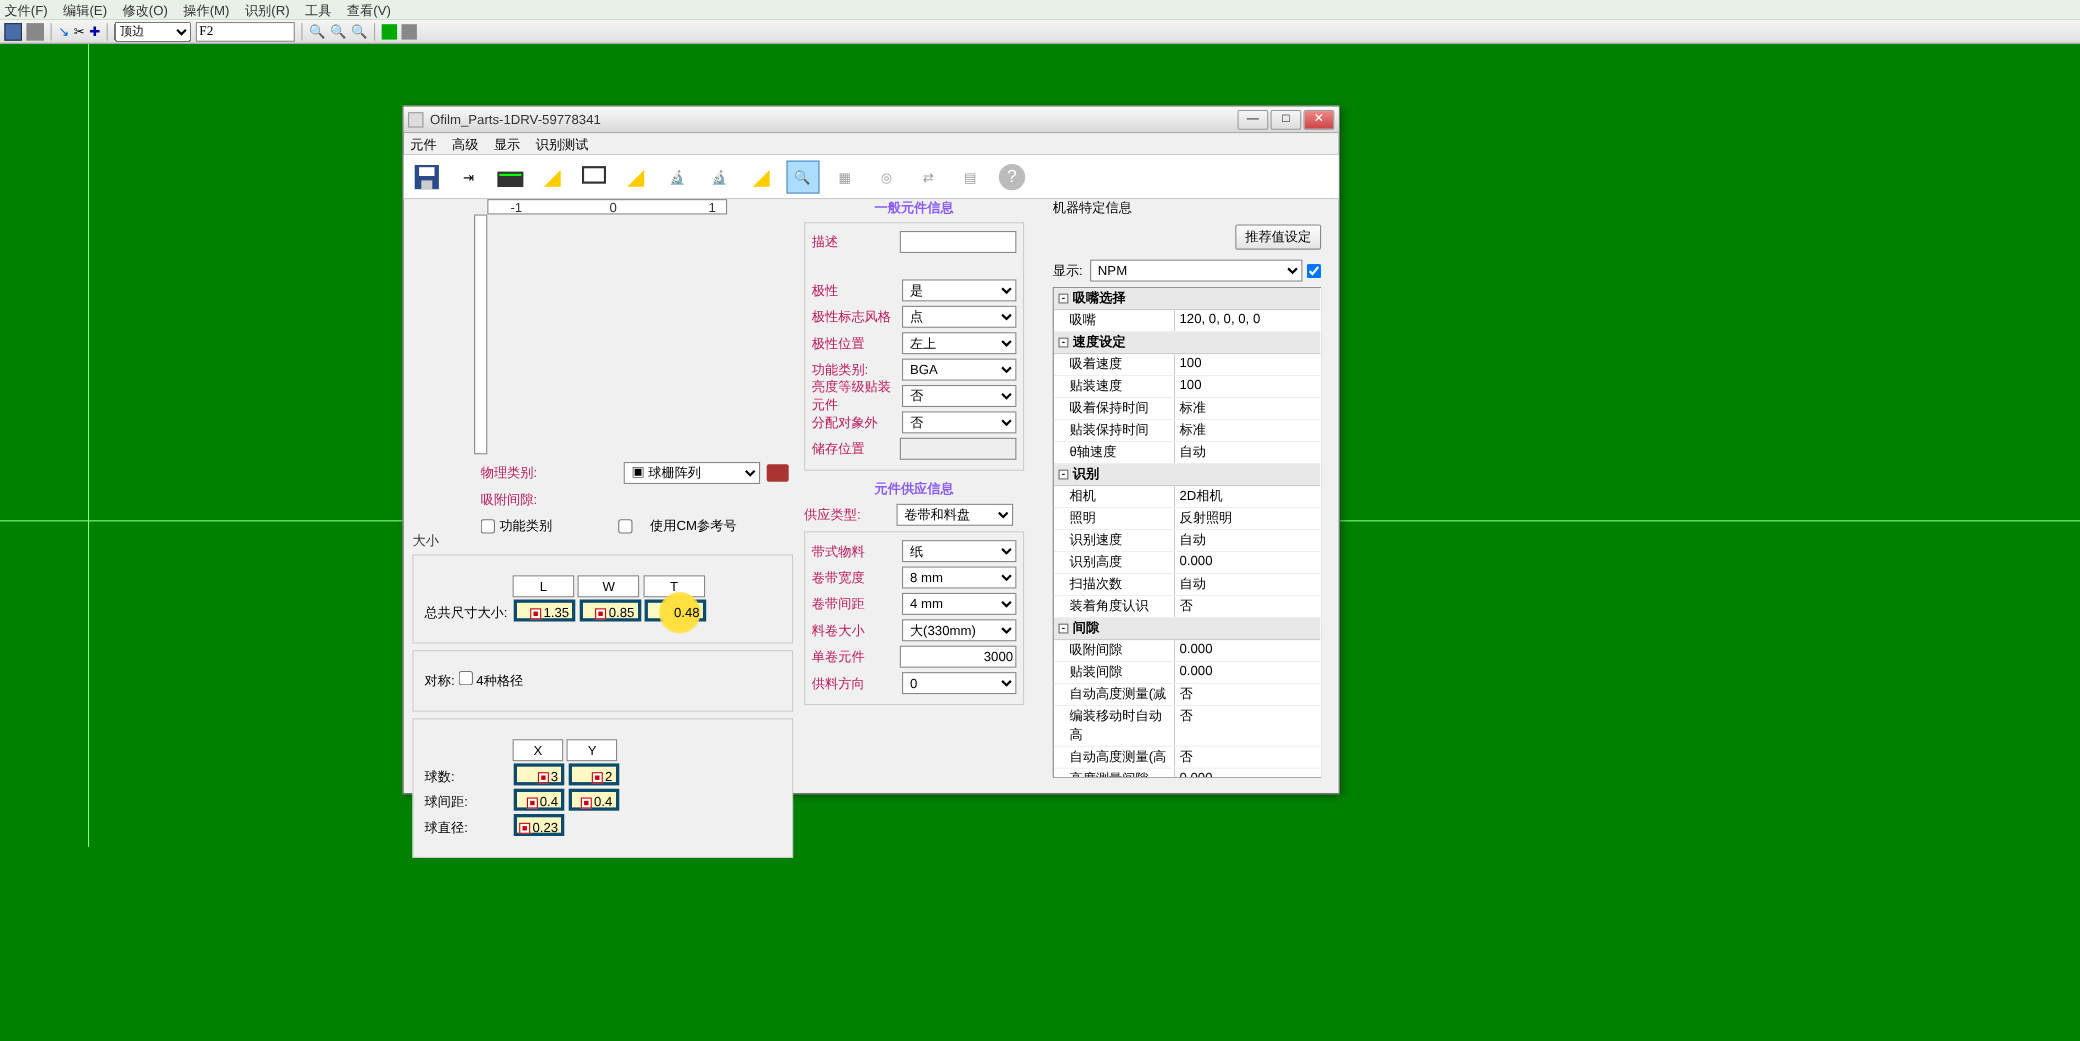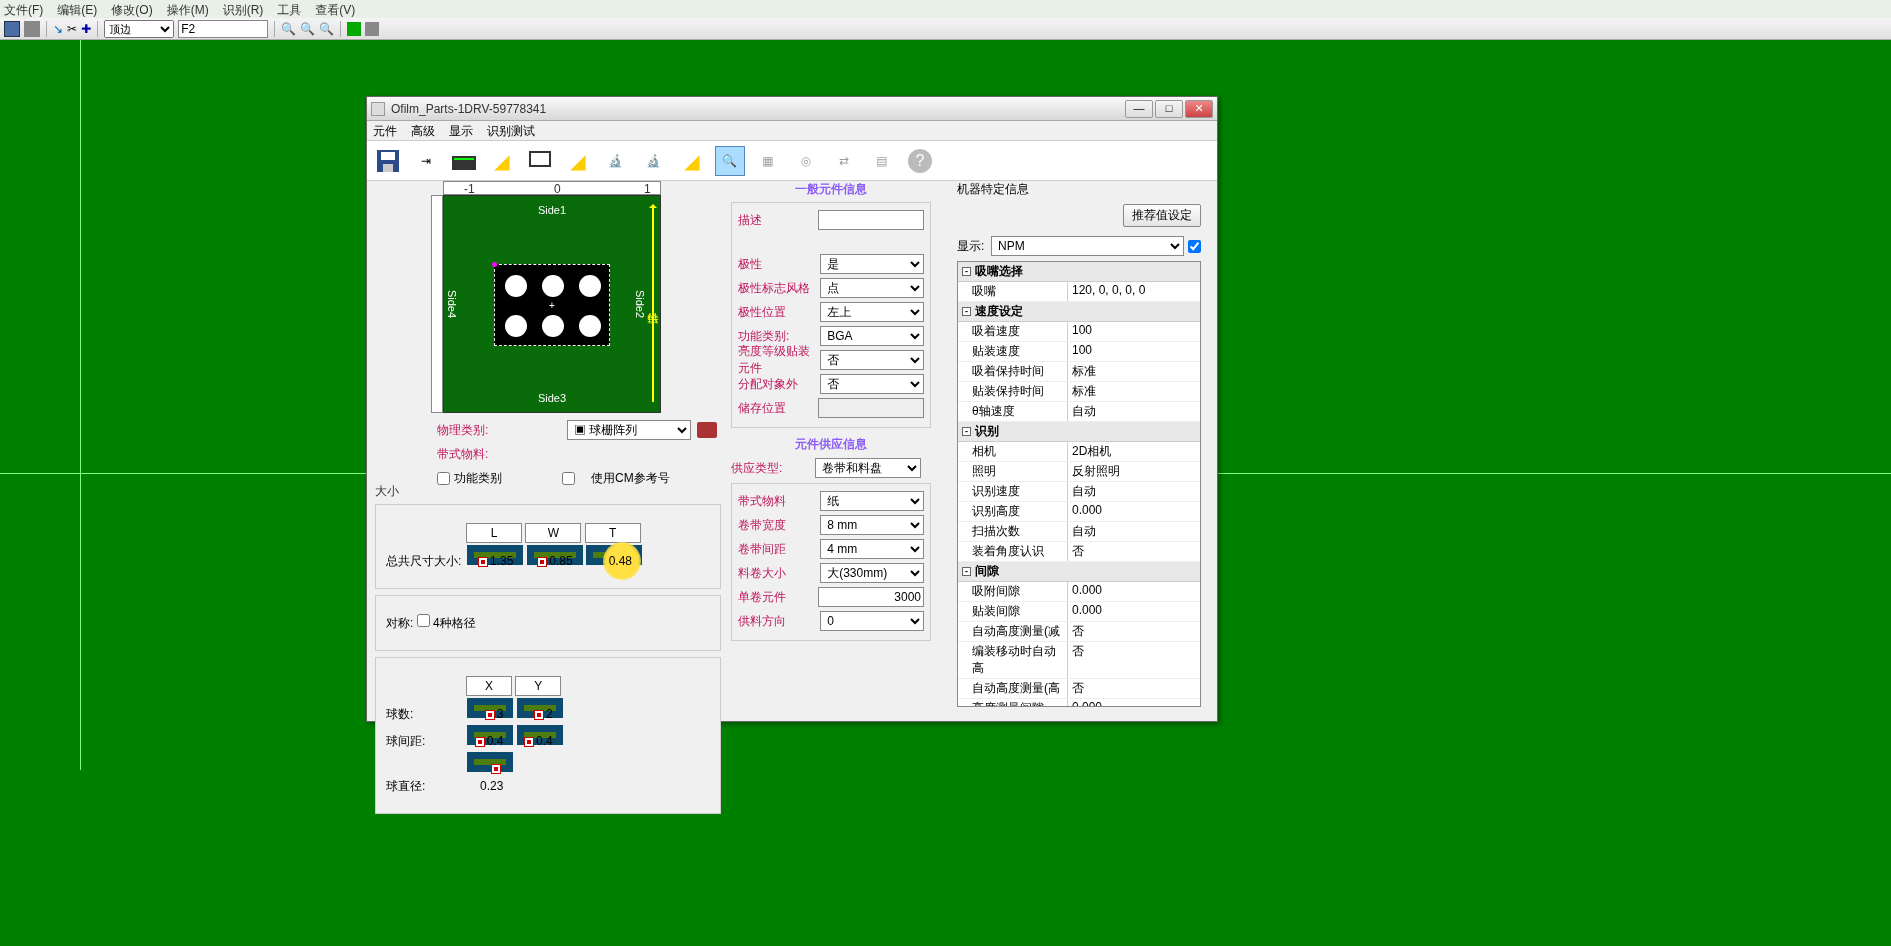--- a/index.html
+++ b/index.html
@@ -56,21 +56,21 @@
 .form-row .lbl { width: 80px; color: #be185d; }
 .form-row select, .form-row input[type=text] { height: 20px; border: 1px solid #888; background: #fff; padding: 0 2px; }
 
 .left-meta { position: absolute; left: 70px; top: 236px; width: 280px; }
 .left-meta select { width: 120px; }
 
 .size-group { position: absolute; left: 8px; top: 302px; width: 346px; }
 .group-title { color: #333; margin-bottom: 4px; }
 .size-grid { border: 1px solid #ccc; padding: 18px 10px; background: #f0f0f0; }
 .col-hdr { display: inline-block; width: 56px; text-align: center; border: 1px solid #888; background: #fff; height: 20px; line-height: 18px; }
-.val-cell { display: inline-block; width: 56px; text-align: right; border: 7px solid #0c4a6e; background: #4d7c0f; height: 20px; line-height: 18px; padding-right: 3px; position: relative; }
+.val-cell { display: inline-block; width: 56px; text-align: right; border: 3px solid #0c4a6e; background: #fef9c3; height: 20px; line-height: 18px; padding-right: 3px; position: relative; }
 .red-flag { display:inline-block; width:10px; height:10px; background:#fff; border:1px solid #c00; position:relative; margin-right:2px; vertical-align:middle; }
 .red-flag::after { content:''; position:absolute; left:2px; top:2px; width:4px; height:4px; background:#c00; }
 .highlight-circle { position: absolute; width: 38px; height: 38px; background: radial-gradient(circle, #ffe040 60%, rgba(255,224,64,0) 100%); border-radius: 50%; top: -10px; left: 10px; z-index: 5; pointer-events:none; }
 
 
 .mid-col { position: absolute; left: 364px; top: 0; width: 200px; }
 .mid-col .grp-lbl { font-weight: bold; color: #8b5cf6; margin-bottom: 4px; text-align: center; }
 .mid-col select, .mid-col input { width: 106px; }
 .mid-col .form-row .lbl { width: 84px; }
 .fieldset { border: 1px solid #ccc; padding: 4px 6px 6px 6px; margin-top: 4px; }
@@ -108,21 +108,21 @@
 
 <div class="main-toolbar">
   <span class="icon icon-save"></span>
   <span class="icon icon-print"></span>
   <span class="sep"></span>
   <span style="color:#06c">↘</span>
   <span>✂</span>
   <span style="color:#00a">✚</span>
   <span class="sep"></span>
   <select style="width:70px"><option>顶边</option></select>
-  <input type="text" style="width: 90px; height: 18px; border: 1px solid rgb(136, 136, 136); background: rgb(255, 255, 255); padding: 0px 2px;" value="F2">
+  <input type="text" style="width: 90px; height: 18px; border: 1px solid rgb(136, 136, 136); background: rgb(255, 255, 255); padding: 0px 2px; font-family: Liberation Serif, serif;" value="F2">
   <span class="sep"></span>
   <span>🔍</span>
   <span>🔍</span>
   <span>🔍</span>
   <span class="sep"></span>
   <span style="width:14px;height:14px;background:#0a0;display:inline-block"></span>
   <span style="width:14px;height:14px;background:#888;display:inline-block"></span>
 </div>
 
 <div class="crosshair-v"></div>
@@ -183,48 +183,30 @@
 
     <div class="preview-wrap">
       <div class="ruler-h">
         <div class="ruler-ticks">
             <span style="left:20px">-1</span>
             <span style="left:110px">0</span>
             <span style="left:200px">1</span>
           </div>
       </div>
       <div class="ruler-v"></div>
-      <div class="preview">
-        <span class="side-lbl s1">Side1</span>
-        <span class="side-lbl s2">Side2</span>
-        <span class="side-lbl s3">Side3</span>
-        <span class="side-lbl s4">Side4</span>
-        <span class="supply">供给</span>
-        <div class="arrow"></div>
-        <div class="chip">
-          <span class="pin"></span>
-          <span class="cross">+</span>
-          <span class="dot" style="left:10px;top:10px"></span>
-          <span class="dot" style="left:47px;top:10px"></span>
-          <span class="dot" style="left:84px;top:10px"></span>
-          <span class="dot" style="left:10px;top:50px"></span>
-          <span class="dot" style="left:47px;top:50px"></span>
-          <span class="dot" style="left:84px;top:50px"></span>
-        </div>
-      </div>
     </div>
 
     <div class="left-meta">
       <div class="form-row">
         <span class="lbl">物理类别:</span>
         <select style="margin-left:50px;width:124px"><option>▣ 球栅阵列</option></select>
         <span style="margin-left:6px;width:20px;height:16px;background:#a33;display:inline-block;border-radius:2px"></span>
       </div>
       <div class="form-row">
-        <span class="lbl">带式物料:</span>
+        <span class="lbl">吸附间隙:</span>
       </div>
       <div class="form-row">
         <input type="checkbox" style="">
         <span style="margin-left:4px">功能类别</span>
         <input type="checkbox" style="margin-left: 60px;">
         <span style="margin-left:16px">使用CM参考号</span>
       </div>
     </div>
 
     <div class="size-group">

